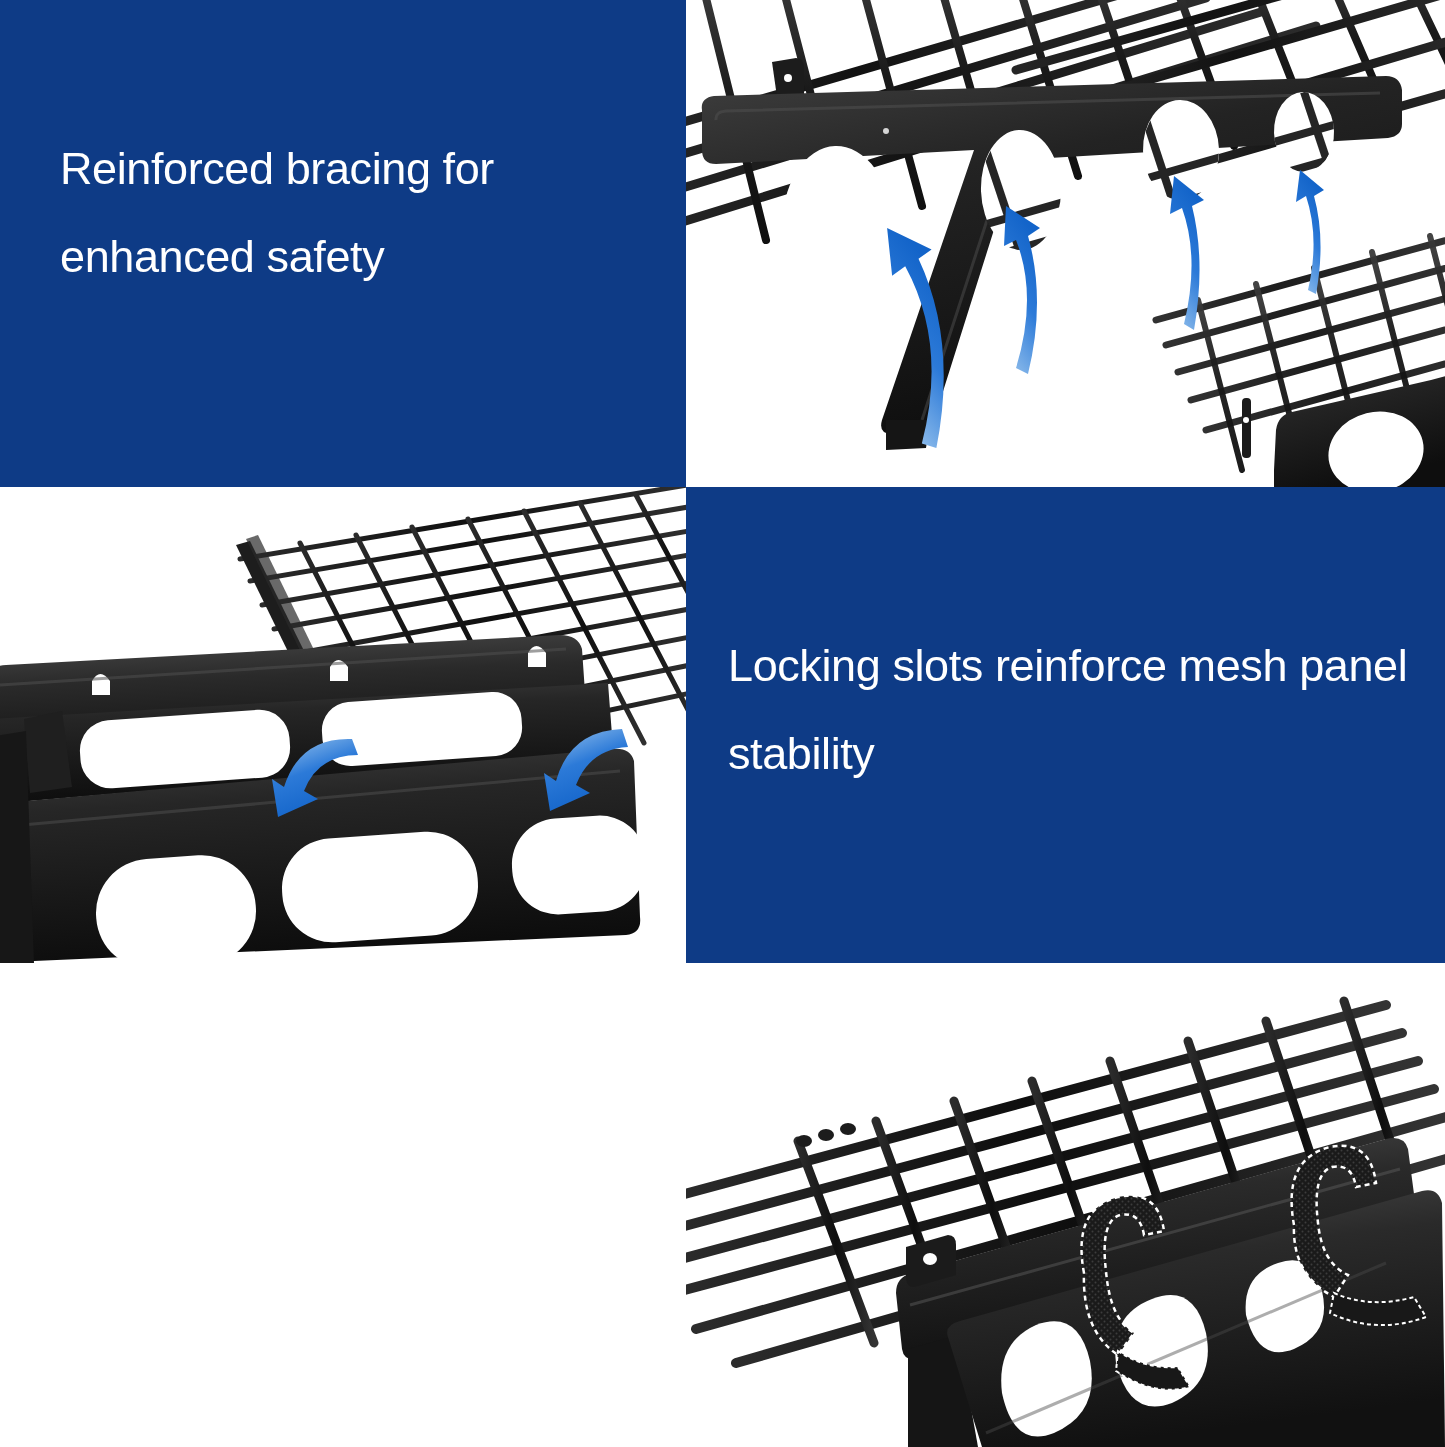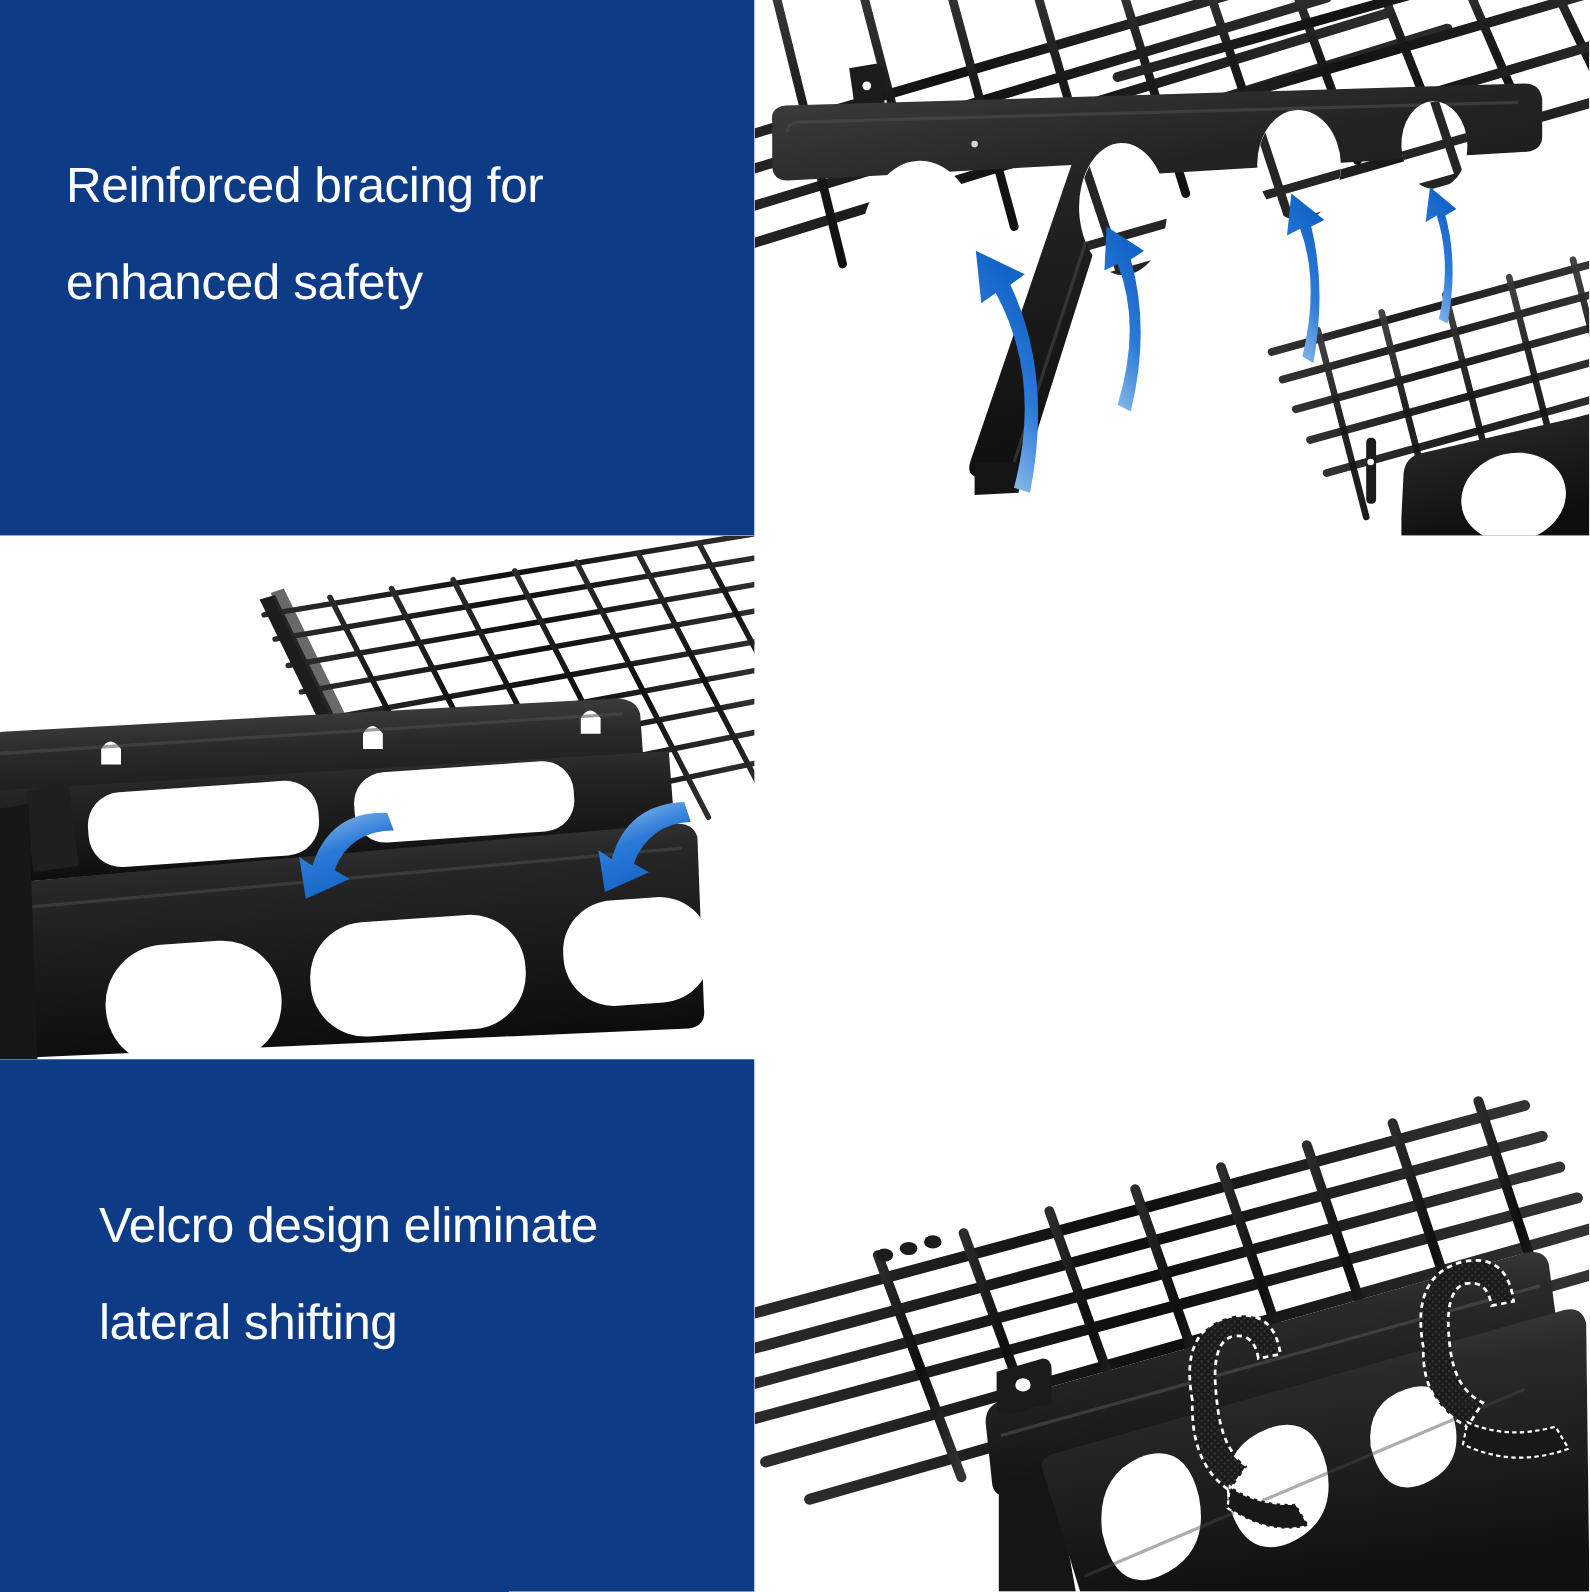--- a/index.html
+++ b/index.html
@@ -281,24 +281,24 @@
 
           <g>
             <path d="M352 252 Q300 250 284 300 L272 292 L278 330 L318 312 L304 304 Q318 268 358 268 Z" fill="url(#arrB)"></path>
             <path d="M622 242 Q570 244 556 294 L544 286 L550 324 L590 306 L576 298 Q590 262 628 260 Z" fill="url(#arrB)"></path>
           </g>
         </g>
       </svg>
     </div>
   </div>
 
-
-  <div class="cell c-r3c1 blue">
-    <div class="caption cap-r3">Velcro design eliminate lateral shifting</div>
-  </div>
+  <div class="cell c-r2c2 blue">
+    <div class="caption cap-r2">Locking slots reinforce mesh panel stability</div>
+  </div>
+
 
   <div class="cell c-r3c2 white">
     <div class="photo">
       <svg viewBox="0 0 759 484" preserveAspectRatio="none">
         <defs>
           <linearGradient id="plate4" x1="0" y1="0" x2="0.25" y2="1">
             <stop offset="0%" stop-color="#4b4b4b"></stop>
             <stop offset="35%" stop-color="#2a2a2a"></stop>
             <stop offset="100%" stop-color="#111111"></stop>
           </linearGradient>

